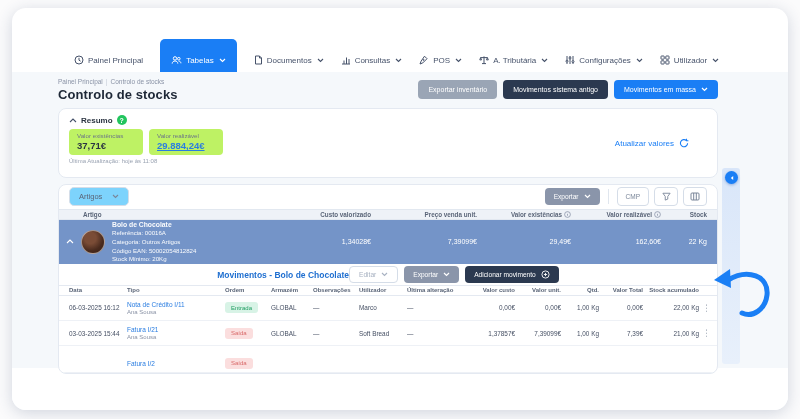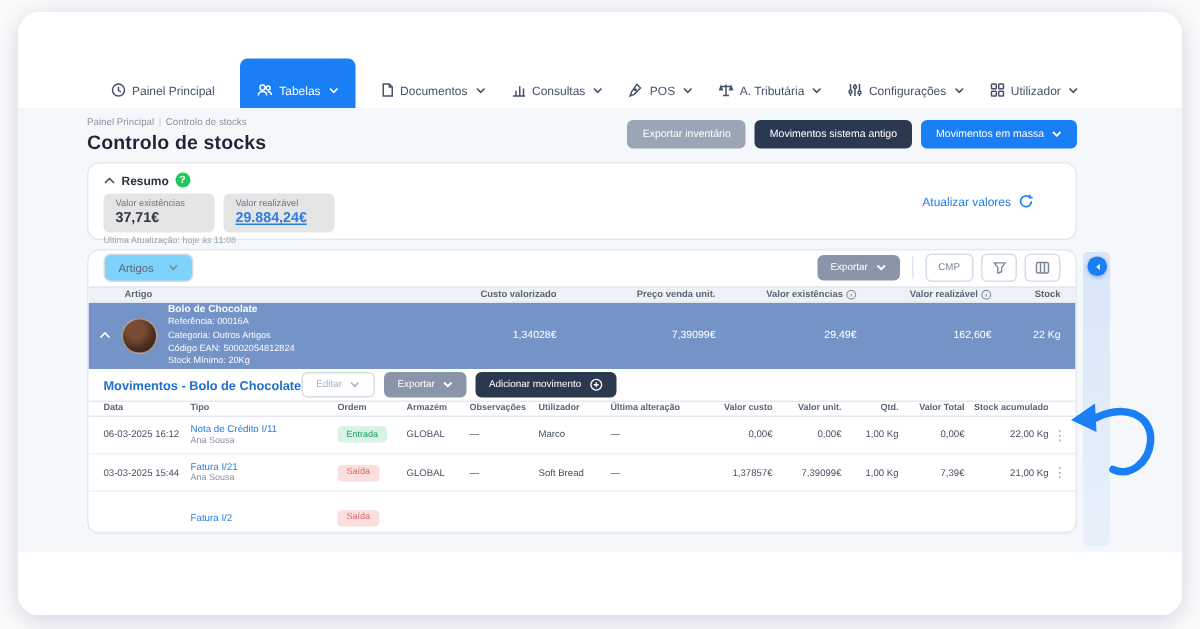--- a/index.html
+++ b/index.html
@@ -29,27 +29,27 @@
          font-size:7px; font-family:inherit; height:19px; padding:0 10px; color:#fff; cursor:pointer; white-space:nowrap; }
   .btn-gray  { background:#9aa5b5; }
   .btn-navy  { background:#2b3950; }
   .btn-blue  { background:#1a7ef5; }
   .btn-slate { background:#8a95aa; }
   .btn-outline { background:#fff; border:1px solid #d5dde8; color:#5b6578; }
   .btn-outline.disabled { color:#a8b2c2; }
 
   
   .card { background:#fff; border:1px solid #e4e9f1; border-radius:8px; }
-  .resumo { margin-top:6px; height:52px; padding:6px 10px; position:relative; }
+  .resumo { margin-top:6px; height:70px; padding:6px 10px; position:relative; }
   .resumo-title-row { display:flex; align-items:center; gap:4px; }
   .resumo-title { font-size:8px; font-weight:700; color:#2b3442; }
   .q-badge { width:10px; height:10px; border-radius:50%; background:#22c55e; color:#fff; font-size:7px;
              font-weight:700; display:flex; align-items:center; justify-content:center; }
   .stats { display:flex; gap:6px; margin-top:4px; }
-  .stat { background:#e5e5e5; border-radius:4px; padding:3px 9px 4px 8px; min-width:74px; }
+  .stat { background:#bef264; border-radius:4px; padding:3px 9px 4px 8px; min-width:74px; }
   .stat-label { font-size:6.2px; color:#6b7587; }
   .stat-value { font-size:9.5px; font-weight:700; color:#2b3442; margin-top:1px; }
   .stat-value.blue { color:#2a7de1;text-decoration:underline; }
   .last-update { font-size:6px; color:#9aa3b2; margin-top:3px; }
   .refresh-link { position:absolute; right:28px; top:50%; transform:translateY(-50%); display:flex;
                   align-items:center; gap:5px; color:#1a7ef5; font-size:8px; cursor:pointer; }
 
   
   .main-card { margin-top:6px; height:190px; overflow:hidden; display:flex; flex-direction:column; }
   .toolbar { height:28px; display:flex; align-items:center; justify-content:space-between; padding:0 10px; }
@@ -74,21 +74,21 @@
   .prow-left { flex:1; display:flex; align-items:center; }
   .chev-up { width:22px; display:flex; justify-content:center; color:#fff; cursor:pointer; }
   .avatar { width:24px; height:24px; border-radius:50%;
             background:radial-gradient(circle at 38% 32%, #7a4c36 0 28%, #4a2b1e 62%, #331b12 100%);
             border:1px solid rgba(255,255,255,.5); flex:none; }
   .pinfo { margin-left:7px; font-size:6.1px; line-height:1.42; opacity:.97; }
   .pname { font-size:6.8px; font-weight:700; }
   .pval { font-size:7px; }
 
   
-  .mov-bar { height:25px; display:flex; align-items:center; justify-content:flex-start; padding:0 10px; }
+  .mov-bar { height:25px; display:flex; align-items:center; justify-content:center; padding:0 10px; }
   .mov-title { font-size:8.5px; font-weight:700; color:#1f6fd0; }
   .mov-buttons { display:flex; gap:6px; }
   .btn-sm { height:17px; font-size:6.6px; padding:0 9px; border-radius:4px; }
 
   .mgrid { display:grid; grid-template-columns:58px 98px 46px 42px 46px 48px 60px 48px 46px 38px 44px 56px 12px;
            padding:0 8px 0 10px; align-items:center; }
   .mhead { height:12px; border-top:1px solid #e4e9f1; border-bottom:1px solid #e4e9f1;
            font-size:6px; font-weight:700; color:#5a6578; }
   .mrow { height:30px; border-bottom:1px solid #eef1f6; font-size:6.4px; color:#454f63; }
   .num { text-align:right; }

